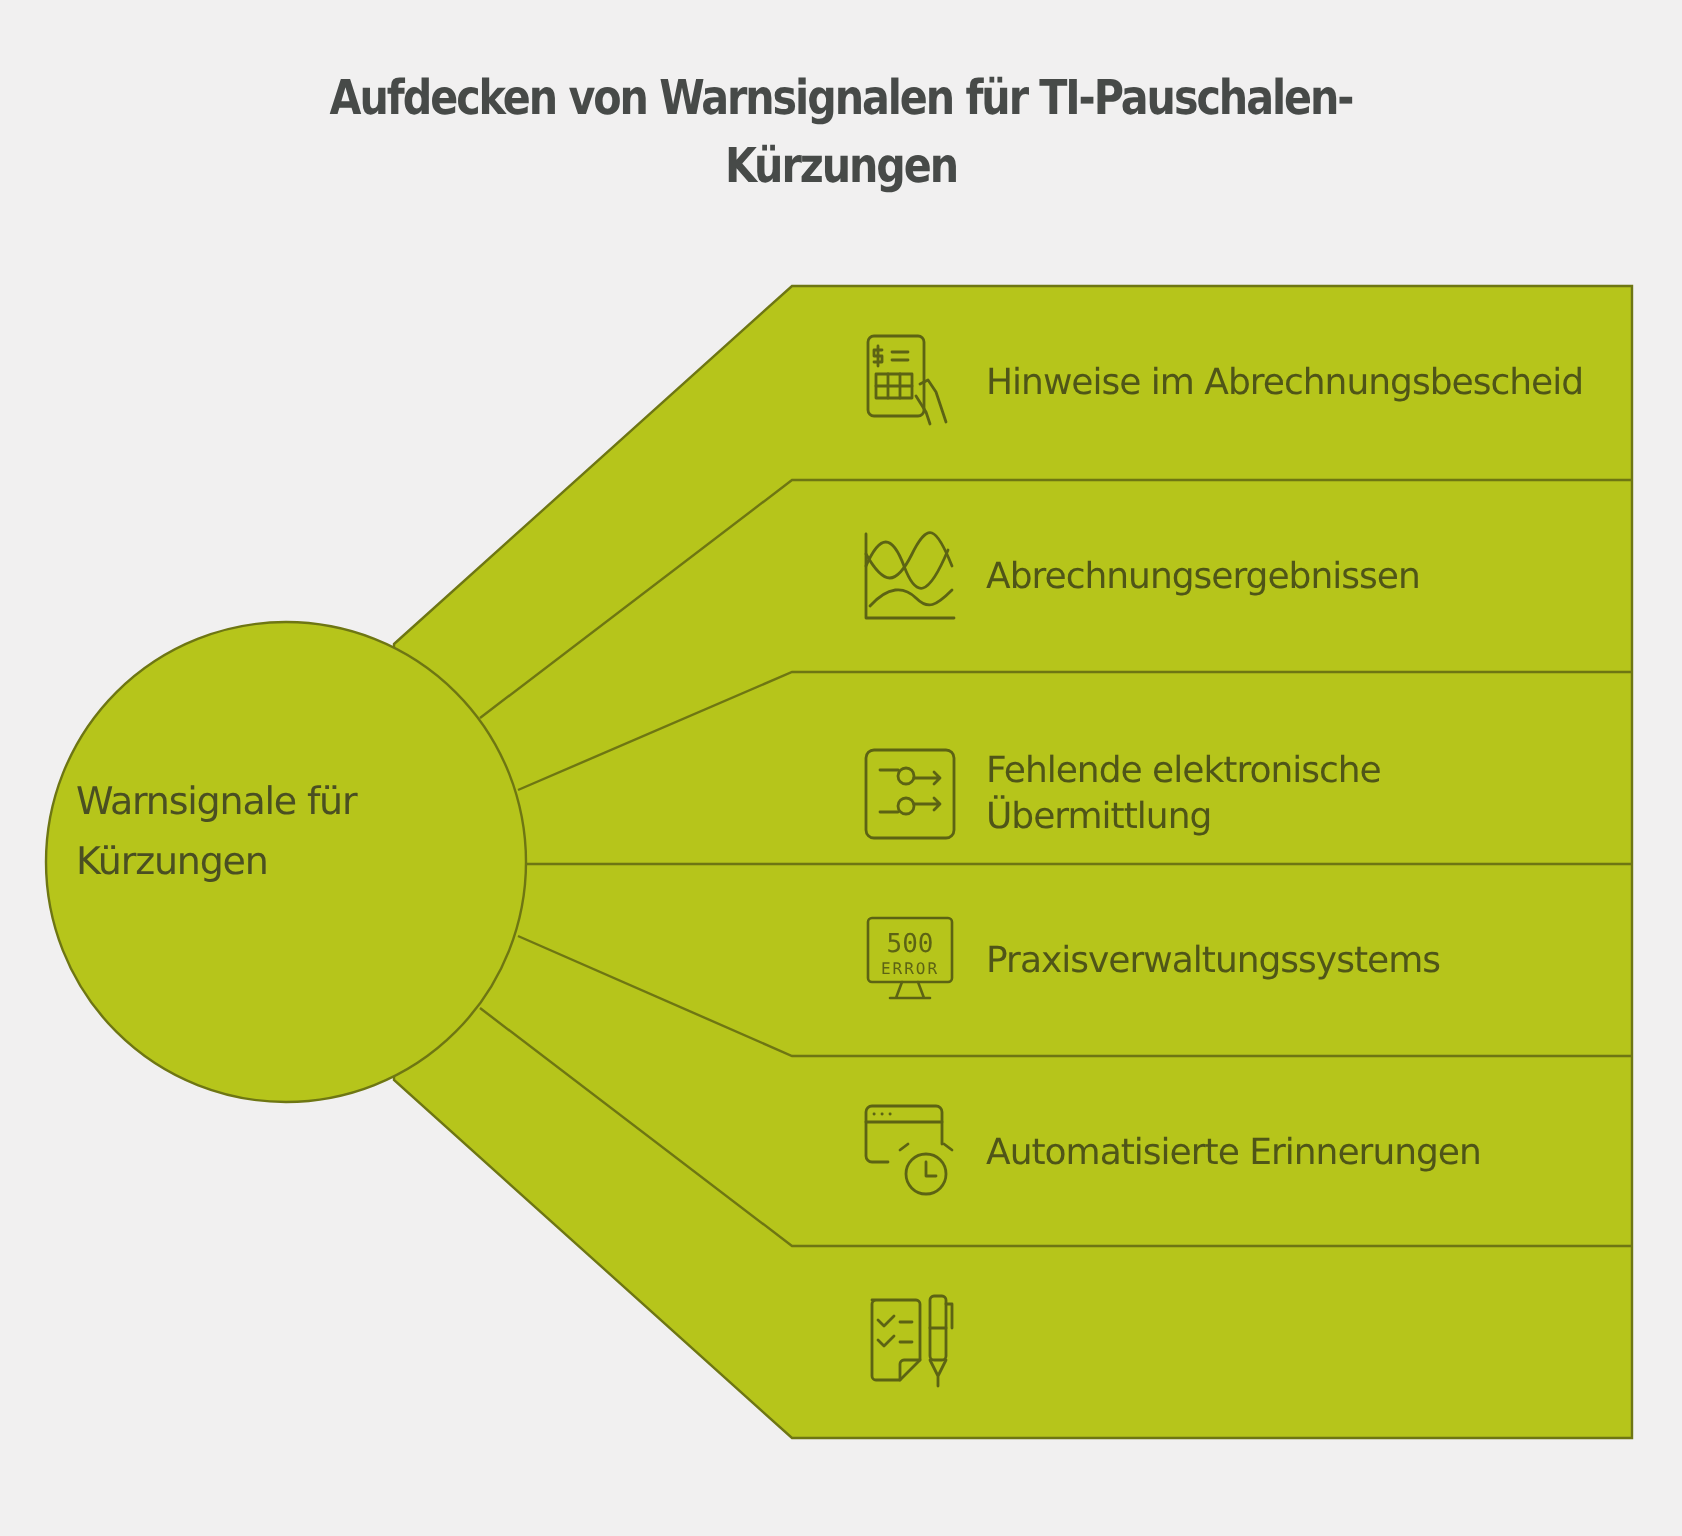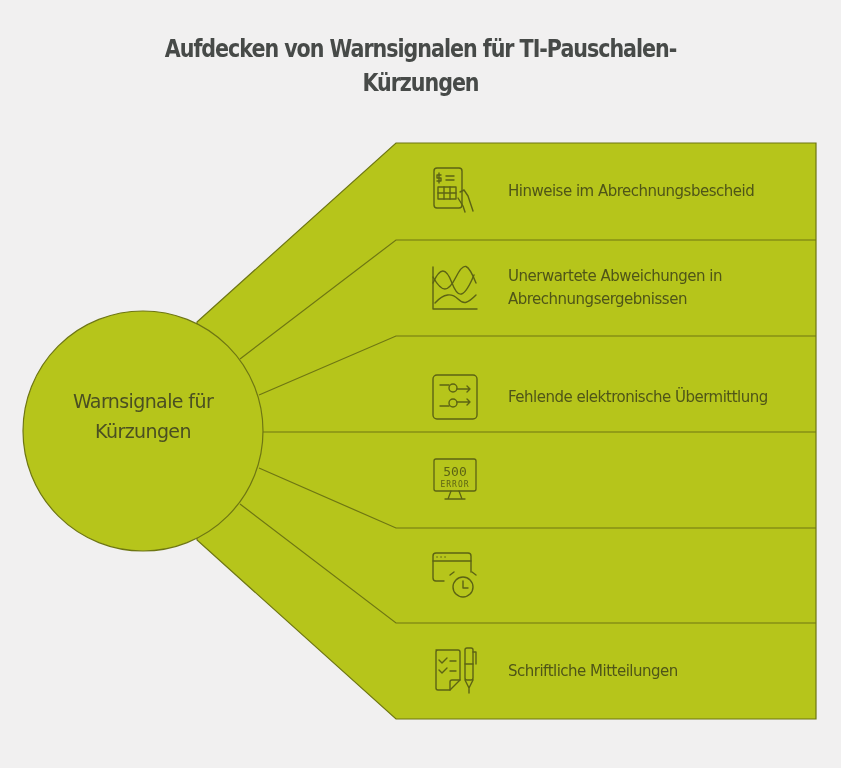--- a/index.html
+++ b/index.html
@@ -2,28 +2,28 @@
 <html><head>
 <meta charset="utf-8">
 <style>
   html, body { margin:0; padding:0; }
   body { width:841px; height:768px; background:#f1f0f0; position:relative; overflow:hidden;
          font-family:"Liberation Sans", sans-serif; }
   .title { position:absolute; left:0; top:32px; width:841px; text-align:center;
            font-family:"DejaVu Sans", sans-serif; font-size:24px; line-height:34px;
            color:#474a48; font-weight:bold; letter-spacing:-1.2px; transform:scaleX(0.86); }
   svg.diagram { position:absolute; left:0; top:0; }
-  .center-label { position:absolute; left:38px; top:386px; width:210px; text-align:center;
+  .center-label { position:absolute; left:38px; top:386px; width:210px; 
                   font-family:"DejaVu Sans", sans-serif; font-size:19px; line-height:30px;
                   color:#4a4f22; letter-spacing:-0.6px; }
   .row { position:absolute; left:396px; width:420px; height:96px; }
   .row .icon { position:absolute; left:34px; top:23px; width:50px; height:50px; }
-  .row .label { position:absolute; left:112px; top:0; height:96px; width:300px;
+  .row .label { position:absolute; left:97px; top:0; height:96px; width:300px;
                 display:flex; align-items:center;
-                font-family:"DejaVu Sans", sans-serif; font-size:15px; line-height:23px;
+                font-family:"DejaVu Sans", sans-serif; font-size:18px; line-height:23px;
                 color:#4f5518; letter-spacing:-0.5px; }
 </style>
 </head>
 <body>
 
 <div class="title">
   <div>Aufdecken von Warnsignalen für TI-Pauschalen-</div>
   <div>Kürzungen</div>
 </div>
 
@@ -65,21 +65,20 @@
 
 <div class="row" style="top:240px;">
   <svg class="icon" viewBox="0 0 50 50" fill="none" stroke="#5c6314" stroke-width="1.4" stroke-linecap="round" stroke-linejoin="round">
     <path d="M3 4 v42 h44"></path>
     <path d="M3 20 C10 4, 16 4, 22 20 S34 36, 44 12"></path>
     <path d="M3 14 C12 30, 18 30, 26 14 S38 0, 46 20"></path>
     <path d="M5 40 C14 30, 22 30, 28 36 S38 40, 46 32"></path>
   </svg>
   <div class="label">
     <div>
-      <div>Unerwartete Abweichungen in</div>
       <div>Abrechnungsergebnissen</div>
     </div>
   </div>
 </div>
 
 <div class="row" style="top:336px;margin-top:13px;">
   <svg class="icon" viewBox="0 0 50 50" fill="none" stroke="#5c6314" stroke-width="1.4" stroke-linecap="round" stroke-linejoin="round">
     <rect x="3" y="3" width="44" height="44" rx="4"></rect>
     <path d="M10 13 h9"></path>
       <circle cx="23" cy="16" r="4"></circle>
@@ -95,42 +94,43 @@
 
 <div class="row" style="top:432px;text-align:center;">
   <svg class="icon" viewBox="0 0 50 50" fill="none" stroke="#5c6314" stroke-width="1.3" stroke-linecap="round" stroke-linejoin="round">
     <rect x="4" y="4" width="42" height="32" rx="2"></rect>
     <text x="25" y="21" text-anchor="middle" font-family="DejaVu Sans Mono, monospace" font-size="13" fill="#5c6314" stroke="none">500</text>
     <text x="25" y="32" text-anchor="middle" font-family="DejaVu Sans Mono, monospace" font-size="8" fill="#5c6314" stroke="none" letter-spacing="1">ERROR</text>
     <path d="M21 36 l-3 8 M29 36 l3 8 M15 44 h20"></path>
   </svg>
   <div class="label">
     <div>
+      <div>Praxisverwaltungssystems</div>
     </div>
   </div>
 </div>
 
 <div class="row" style="top:528px;">
   <svg class="icon" viewBox="0 0 50 50" fill="none" stroke="#5c6314" stroke-width="1.4" stroke-linecap="round" stroke-linejoin="round">
     <path d="M14 30 h-8 a3 3 0 0 1 -3 -3 v-22 a3 3 0 0 1 3 -3 h32 a3 3 0 0 1 3 3 v16"></path>
     <path d="M3 10 h38"></path>
     <path d="M7 6 h0.1 M11 6 h0.1 M15 6 h0.1"></path>
     <circle cx="33" cy="36" r="10"></circle>
     <path d="M33 30 v7 h5"></path>
     <path d="M20 24 l4 -3 M46 24 l-4 -3"></path>
   </svg>
+  <div class="label">
+    <div><span>Automatisierte Erinnerungen</span></div>
+  </div>
 </div>
 
 <div class="row" style="top:623px;">
   <svg class="icon" viewBox="0 0 50 50" fill="none" stroke="#5c6314" stroke-width="1.4" stroke-linecap="round" stroke-linejoin="round">
     <path d="M6 4 h22 a2 2 0 0 1 2 2 v28 l-10 10 h-12 a2 2 0 0 1 -2 -2 v-36 a2 2 0 0 1 2 -2 z"></path>
     <path d="M20 44 v-8 a2 2 0 0 1 2 -2 h8"></path>
     <path d="M9 14 l3 3 l5 -5 M20 15 h6"></path>
     <path d="M9 24 l3 3 l5 -5 M20 25 h6"></path>
     <rect x="35" y="2" width="8" height="32" rx="2"></rect>
     <path d="M35 18 h8"></path>
     <path d="M35 34 l4 8 l4 -8 M39 42 v5"></path>
     <path d="M43 6 h3 v12"></path>
   </svg>
-  <div class="label">
-    <div><span>Schriftliche Mitteilungen</span></div>
-  </div>
 </div>
 
 </body></html>

